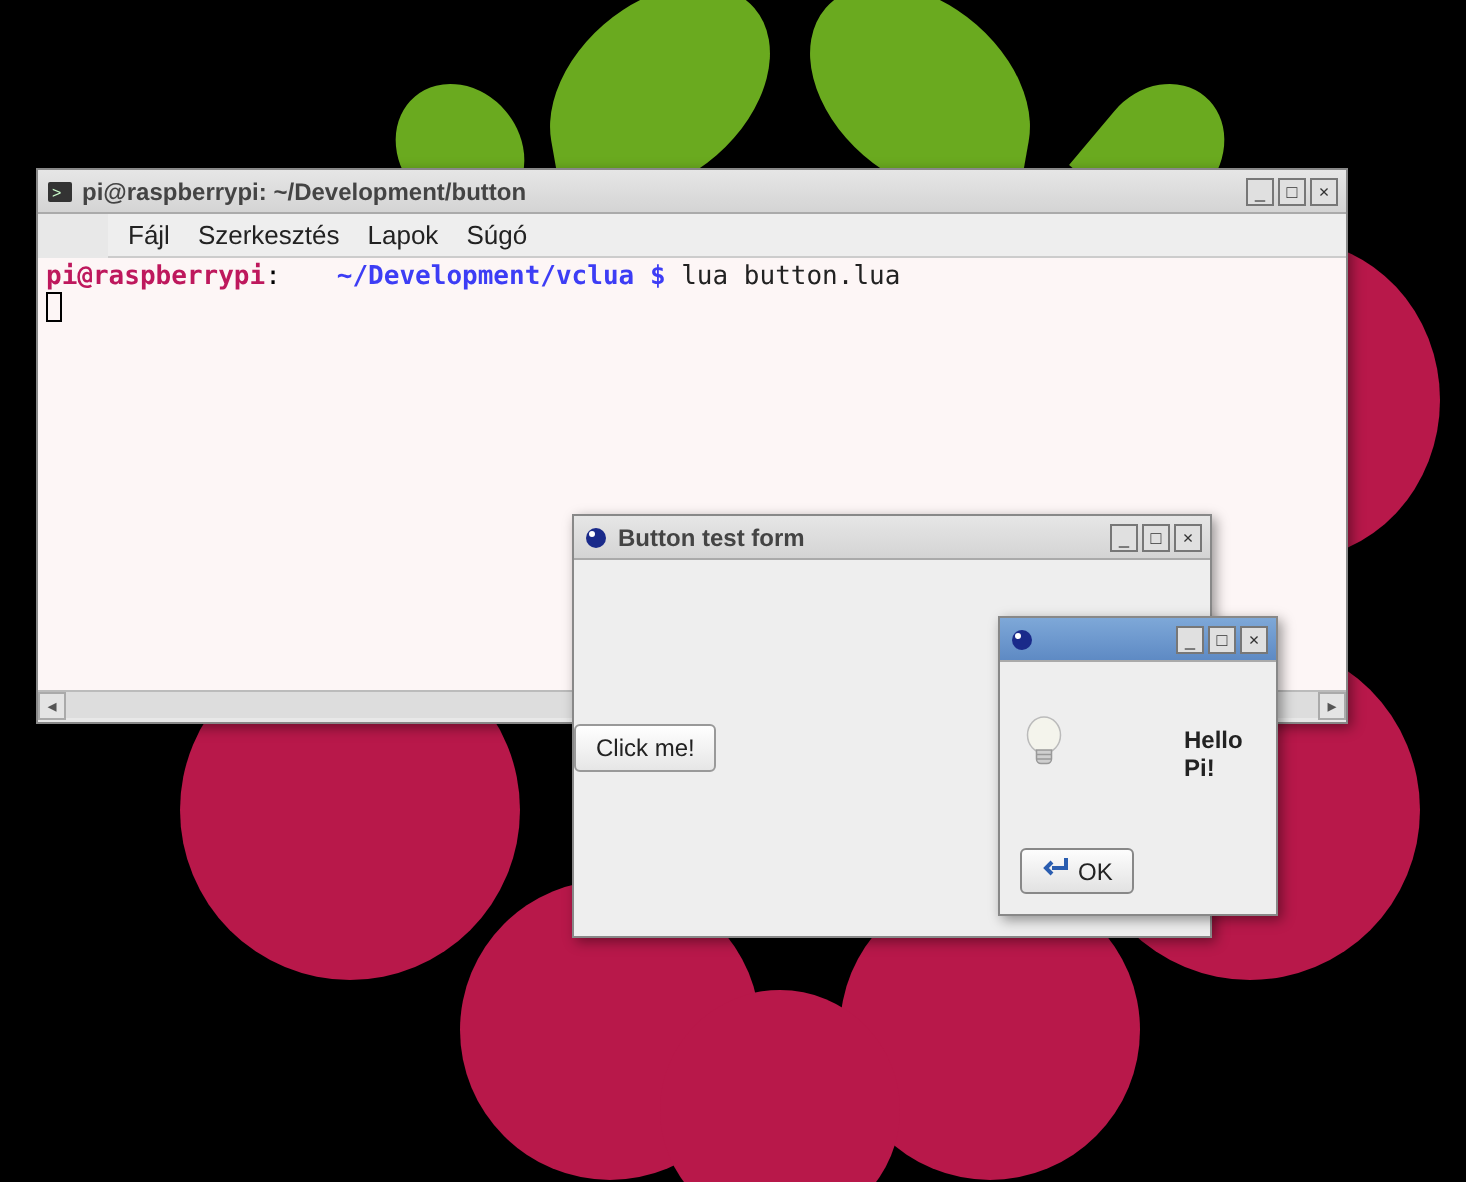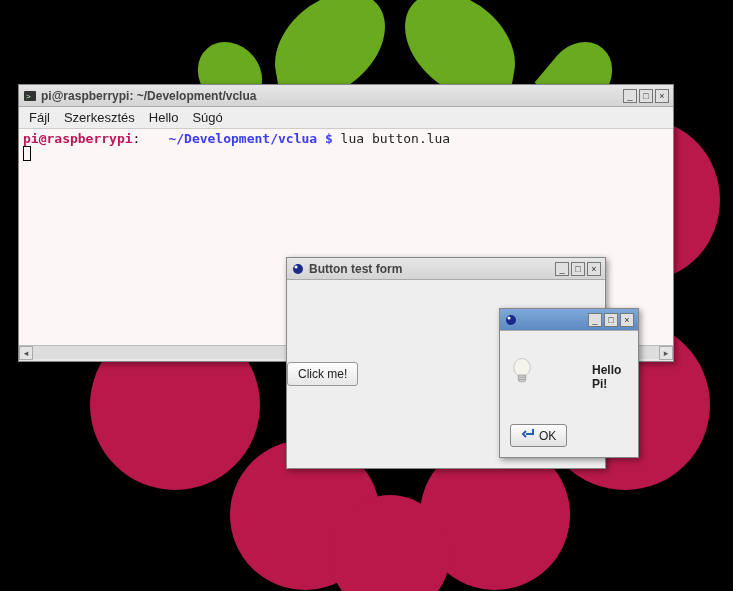--- a/index.html
+++ b/index.html
@@ -65,20 +65,21 @@
   }
 
   
   .terminal-window { top: 84px; left: 18px; width: 656px; height: 278px; z-index: 1; }
   .menubar {
     display: flex; gap: 14px;
     background: #eee;
     padding: 3px 10px;
     font-size: 13px; color: #222;
     border-bottom: 1px solid #ccc;
+    margin-left: 35px;
   }
   .menu-item { cursor: default; }
   .terminal-body {
     background: #fdf6f6;
     height: calc(100% - 22px - 24px - 14px);
     padding: 2px 4px;
     font-family: "DejaVu Sans Mono", monospace;
     font-size: 13px;
     position: relative;
     overflow: hidden;
@@ -172,31 +173,31 @@
 </div>
 
 <div class="window terminal-window">
   <div class="titlebar">
     <span class="title-icon">
       <svg viewBox="0 0 14 14">
           <rect x="1" y="2" width="12" height="10" fill="#333" rx="1"></rect>
           <text x="3" y="10" font-size="8" fill="#cfc">&gt;</text>
         </svg>
     </span>
-    <span class="title-text">pi@raspberrypi: ~/Development/vclua</span>
+    <span class="title-text">pi@raspberrypi: ~/Development/button</span>
     <div class="win-buttons">
       <div class="win-btn">_</div>
       <div class="win-btn">□</div>
       <div class="win-btn">×</div>
     </div>
   </div>
   <div class="menubar">
     <span class="menu-item"><span>Fájl</span></span>
     <span class="menu-item"><span>Szerkesztés</span></span>
-    <span class="menu-item"><span>Hello</span></span>
+    <span class="menu-item"><span>Lapok</span></span>
     <span class="menu-item"><span>Súgó</span></span>
   </div>
   <div class="terminal-body">
     <div>
       <span class="term-user">pi@raspberrypi</span><span>:</span><span class="term-path">~/Development/vclua</span><span class="term-dollar"> $ </span><span class="term-cmd">lua button.lua</span>
     </div>
     <div><span class="cursor"></span></div>
   </div>
   <div class="scrollbar-h">
     <div class="scroll-arrow left">◂</div>

